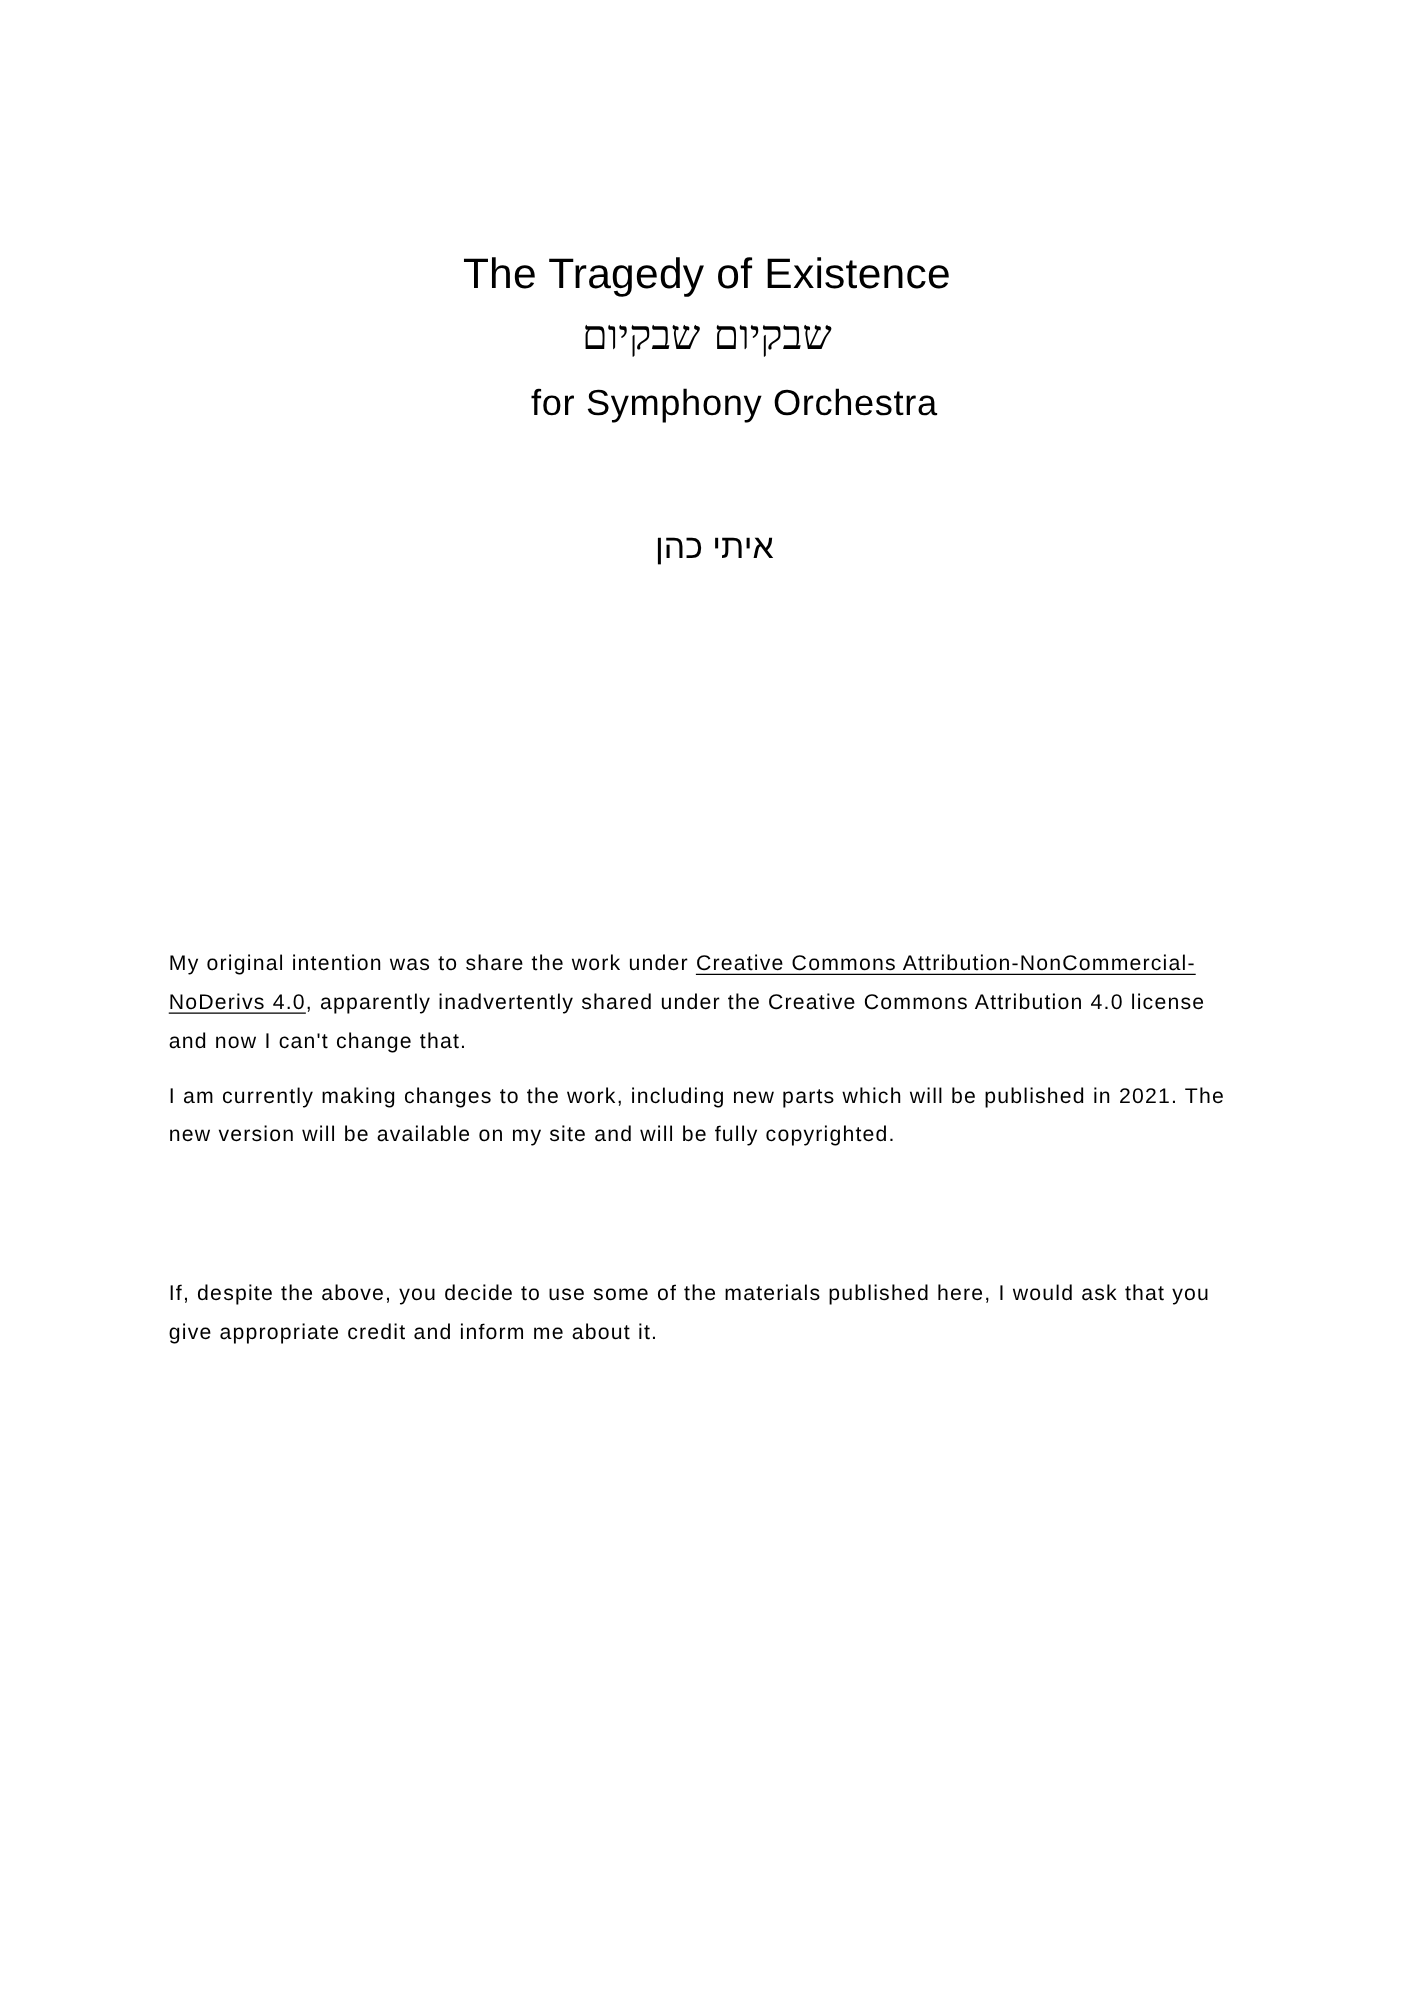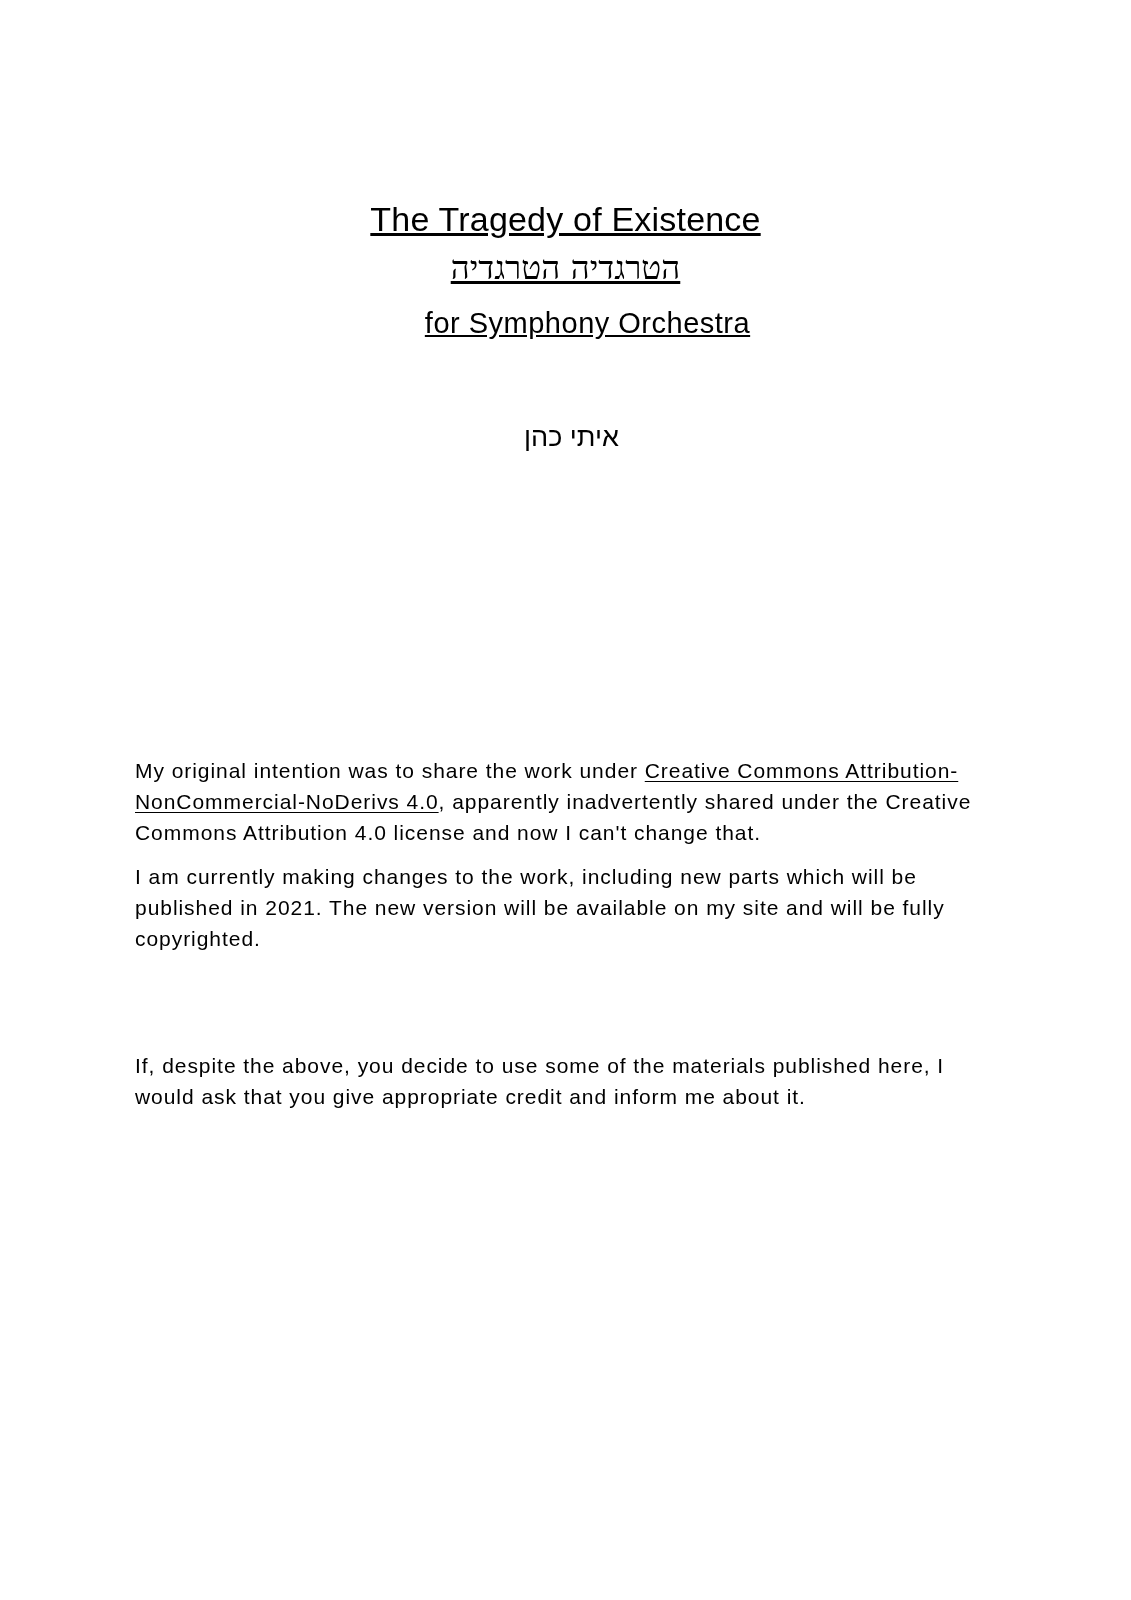--- a/index.html
+++ b/index.html
@@ -14,21 +14,20 @@
     color: #000000;
     font-family: "Liberation Sans", "DejaVu Sans", sans-serif;
     overflow: hidden;
   }
   .title-block {
     position: absolute;
     top: 196px;
     left: 0;
     width: 1131px;
     text-align: center;
-    text-decoration: underline;
   }
   .work-title {
     font-size: 34px;
     line-height: 46px;
     letter-spacing: 0.2px;
   }
   .work-title-he {
     font-size: 33px;
     line-height: 48px;
     margin-top: 2px;
@@ -57,21 +56,21 @@
     font-size: 27px;
     line-height: 42px;
     margin-top: 2px;
     padding-left: 12px;
   }
   .notice {
     position: absolute;
     top: 755px;
     left: 135px;
     width: 845px;
-    font-size: 21px;
+    font-size: 17px;
     line-height: 31px;
     letter-spacing: 0.95px;
     text-align: left;
   }
   .notice p {
     margin: 0 0 13px 0;
   }
   .notice p.gap-before {
     margin-top: 96px;
   }
@@ -81,21 +80,21 @@
     text-underline-offset: 3px;
     text-decoration-thickness: 1.4px;
     cursor: pointer;
   }
 </style>
 </head>
 <body>
 
 <div class="title-block">
   <div class="work-title">The Tragedy of Existence</div>
-  <div class="work-title-he" dir="rtl">הטרגדיה הטרגדיה</div>
+  <div class="work-title-he" dir="rtl">שבקיום שבקיום</div>
   <div class="work-subtitle">for Symphony Orchestra</div>
 </div>
 
 <div class="author-block">
   <div class="composer-he" dir="rtl">איתי כהן</div>
 </div>
 
 <div class="notice">
   <p><span>My original intention was to share the work under </span><a href="#">Creative Commons Attribution-NonCommercial-NoDerivs 4.0</a><span>, apparently inadvertently shared under the Creative Commons Attribution 4.0 license and now I can't change that.</span></p>
   <p>I am currently making changes to the work, including new parts which will be published in 2021. The new version will be available on my site and will be fully copyrighted.</p>

